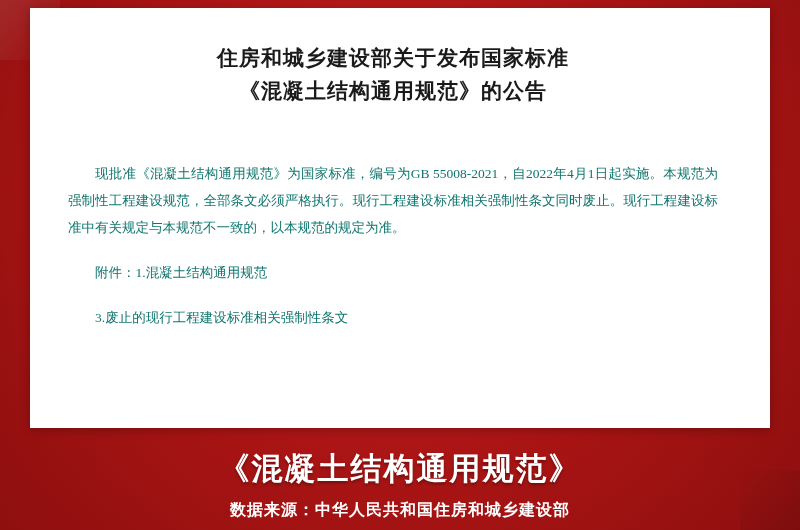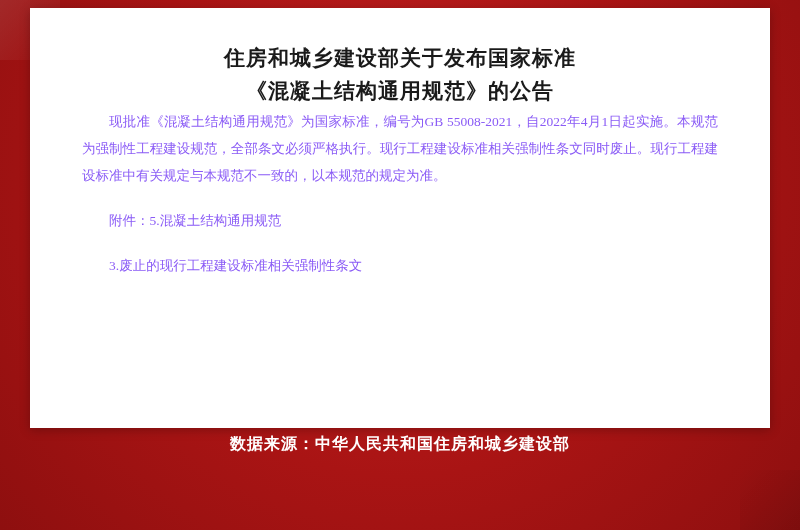--- a/index.html
+++ b/index.html
@@ -23,39 +23,40 @@
   .doc-card {
     position: absolute;
     left: 30px;
     top: 8px;
     width: 740px;
     height: 420px;
     background: #ffffff;
     box-shadow: 0 2px 10px rgba(0,0,0,0.25);
   }
   .doc-inner {
-    padding: 34px 52px 0 52px;
+    padding: 34px 52px 0 38px;
   }
   .doc-title {
     text-align: center;
     font-family: "Liberation Serif", serif;
     font-weight: bold;
     font-size: 21px;
     line-height: 33px;
     color: #1a1a1a;
     letter-spacing: 1px;
   }
   .doc-title .line2 {
     display: block;
   }
   .doc-body {
+    margin-top: 52px;
     font-family: "Liberation Serif", serif;
     font-size: 13.5px;
     line-height: 27px;
-    color: #8b5cf6;
+    color: #0f766e;
     text-align: justify;
   }
   .doc-body p {
     margin: 0 0 18px 0;
     text-indent: 2em;
   }
   .attach-head {
     margin: 0 0 4px 0;
     text-indent: 2em;
   }
@@ -77,20 +78,21 @@
   .footer-title {
     margin-top: 14px;
     font-family: "Liberation Serif", serif;
     font-weight: bold;
     font-size: 31px;
     letter-spacing: 2px;
     color: #ffffff;
     text-shadow: 0 2px 3px rgba(0,0,0,0.35);
   }
   .footer-sub {
+    margin-top: 10px;
     font-family: Liberation Mono, monospace;
     font-weight: bold;
     font-size: 16px;
     letter-spacing: 1px;
     color: #ffffff;
   }
   .corner {
     position: absolute;
     width: 60px;
     height: 60px;
@@ -110,24 +112,25 @@
   <div class="doc-card">
     <div class="doc-inner">
 
       <div class="doc-title">
         <span>住房和城乡建设部关于发布国家标准</span>
         <span class="line2">《混凝土结构通用规范》的公告</span>
       </div>
 
       <div class="doc-body">
         <p>现批准《混凝土结构通用规范》为国家标准，编号为GB 55008-2021，自2022年4月1日起实施。本规范为强制性工程建设规范，全部条文必须严格执行。现行工程建设标准相关强制性条文同时废止。现行工程建设标准中有关规定与本规范不一致的，以本规范的规定为准。</p>
-        <p class="attach-head">附件：5.混凝土结构通用规范</p>
+        <p class="attach-head">附件：1.混凝土结构通用规范</p>
         <p class="attach-item second">3.废止的现行工程建设标准相关强制性条文</p>
       </div>
 
     </div>
   </div>
 
   <div class="footer">
+    <div class="footer-title">《混凝土结构通用规范》</div>
     <div class="footer-sub">数据来源：中华人民共和国住房和城乡建设部</div>
   </div>
 
 </div>
 
 </body></html>

